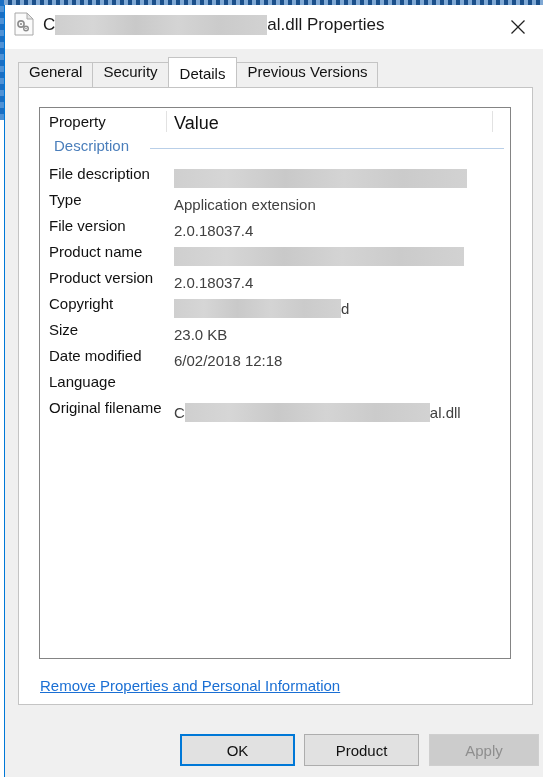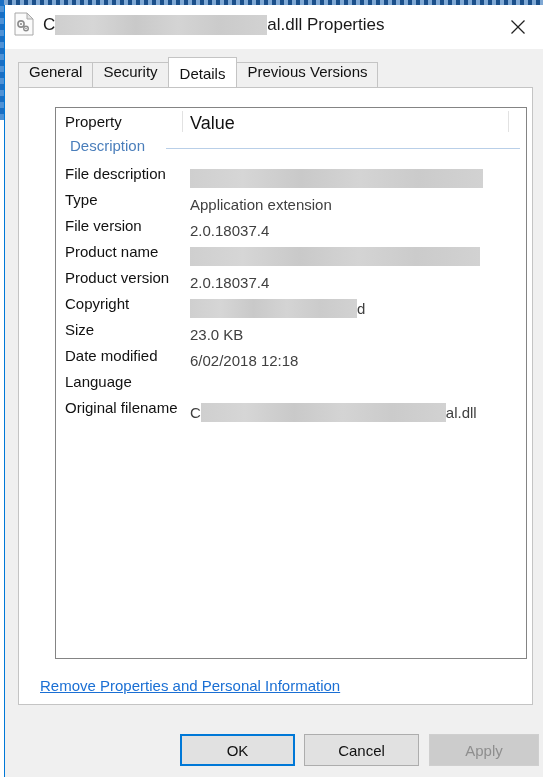--- a/index.html
+++ b/index.html
@@ -151,21 +151,20 @@
   #property-list {
     position: absolute;
     left: 20px;
     top: 19px;
     width: 472px;
     height: 552px;
     background: #ffffff;
     border: 1px solid #848484;
     box-sizing: border-box;
     overflow: hidden;
-    margin-left: 16px;
   }
 
   #list-header {
     position: relative;
     height: 27px;
   }
   #list-header .col-prop {
     position: absolute;
     left: 9px;
     top: 5px;
@@ -408,17 +407,17 @@
             </div>
           </div>
         </div>
     </div>
 
     <a id="remove-link">Remove Properties and Personal Information</a>
   </div>
 
   <div id="footer-buttons">
     <div class="btn" id="btn-ok">OK</div>
-    <div class="btn" id="btn-cancel">Cancel</div>
+    <div class="btn" id="btn-cancel">Product</div>
     <div class="btn" id="btn-apply">Apply</div>
   </div>
 
 </div>
 
 </body></html>

